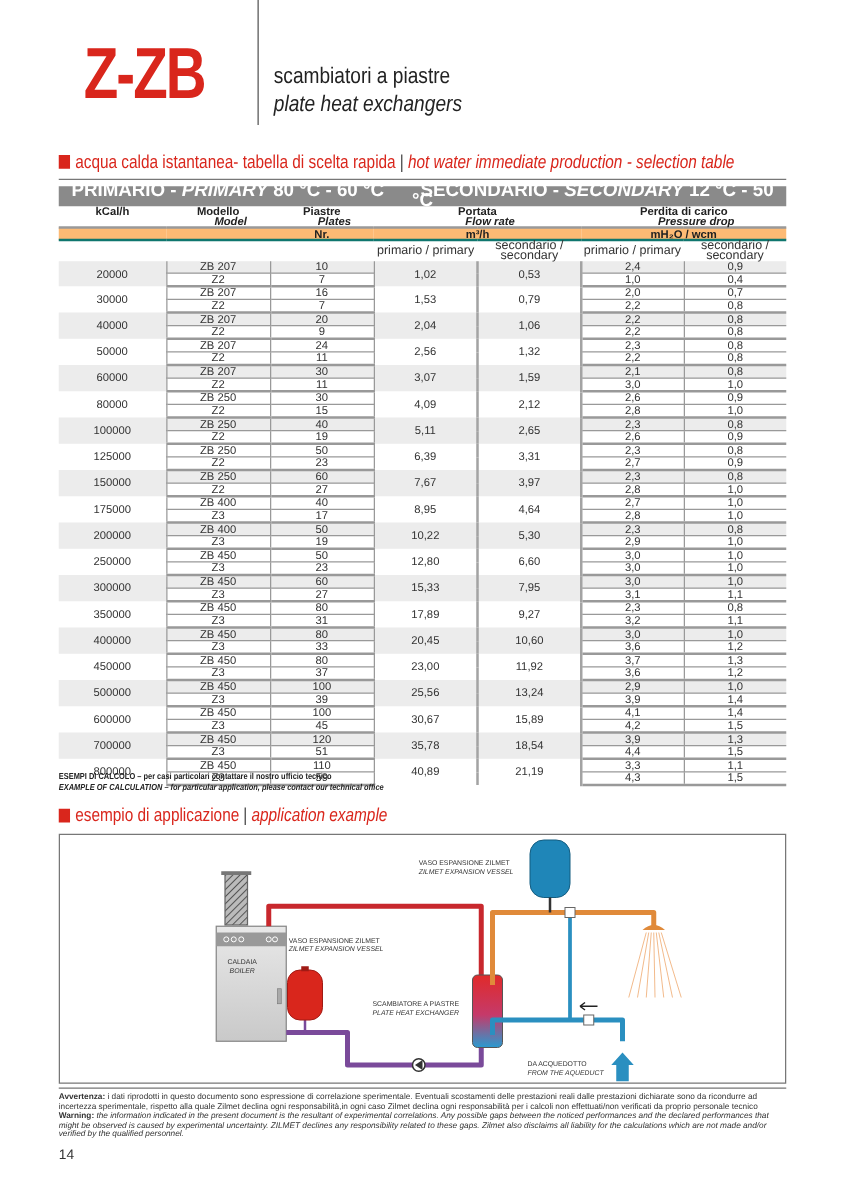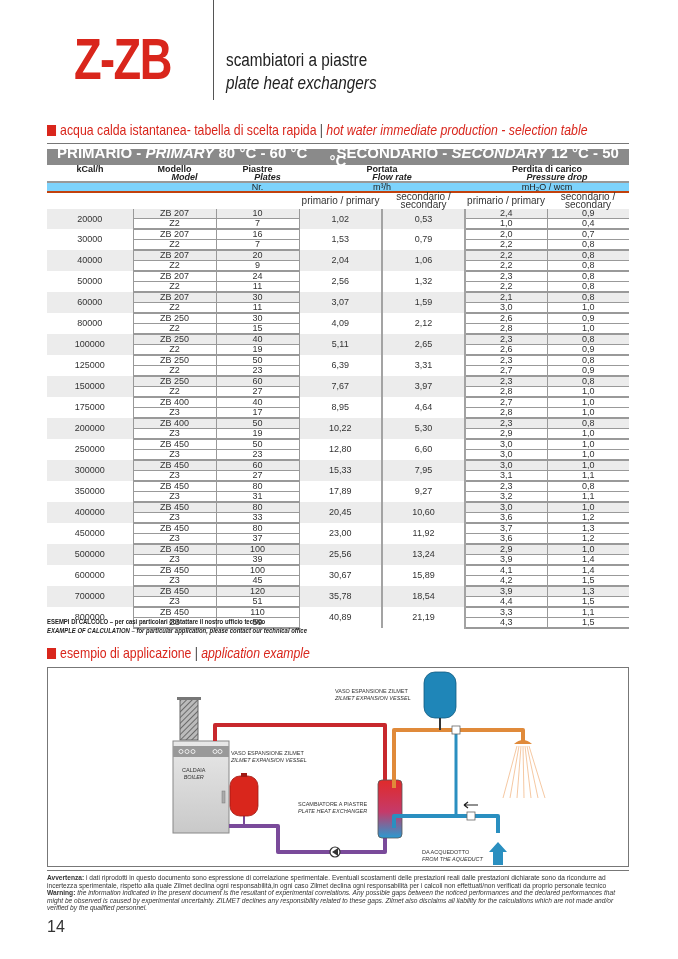--- a/index.html
+++ b/index.html
@@ -1,55 +1,55 @@
 <!DOCTYPE html>
 <html><head>
 <meta charset="utf-8">
 <style>
   * { box-sizing: border-box; margin: 0; padding: 0; }
   body { width: 678px; height: 959px; background: #ffffff; font-family: "Liberation Sans", sans-serif; color: #222; position: relative; overflow: hidden; }
-  .header { position: absolute; left: 16px; top: 0; width: 546px; height: 110px; }
+  .header { position: absolute; left: 9px; top: 0; width: 546px; height: 110px; }
   .brand { position: absolute; left: 58px; top: 30px; font-family: "Liberation Sans", sans-serif; font-weight: bold; font-size: 58px; color: #d9261c; letter-spacing: -2px; transform: scaleX(0.78); transform-origin: left top; line-height: 1; }
   .vline { position: absolute; left: 197px; top: 0; width: 1px; height: 100px; background: #555; }
   .sub1 { position: absolute; left: 210px; top: 50px; font-size: 18px; color: #222; transform: scaleX(0.85); transform-origin: left top; }
   .sub2 { position: absolute; left: 210px; top: 73px; font-size: 18px; font-style: italic; color: #222; transform: scaleX(0.85); transform-origin: left top; }
   .sec-title { position: absolute; left: 47px; font-size: 15px; color: #d9261c; white-space: nowrap; transform: scaleX(0.82); transform-origin: left top; }
   .sec-title .sq { display: inline-block; width: 11px; height: 11px; background: #d9261c; margin-right: 5px; vertical-align: -1px; }
   .sec-title .sep { color: #444; margin: 0 4px; }
   .sec-title i { font-style: italic; }
   .rule { position: absolute; left: 47px; width: 582px; height: 1px; background: #777; }
 
   table.sel { position: absolute; left: 47px; top: 149px; width: 582px; border-collapse: collapse; font-size: 9px; }
   table.sel td { text-align: center; padding: 0; line-height: 8px; height: 8px; }
   .bar-dark td { background: #8a8a8a; color: #fff; font-weight: bold; height: 21px; font-size: 15px; }
   .bar-dark i { font-style: italic; }
   .hdr td { height: 28px; font-weight: bold; line-height: 11px; color: #222; border-bottom: 2px solid #999; }
   .hdr i { font-style: italic; padding-left: 20px; }
-  .unit td { background: #7dd3fc; height: 13px; font-weight: normal; border-bottom: 2px solid #c2410c; }
+  .unit td { background: #fdba74; height: 13px; font-weight: bold; border-bottom: 2px solid #0f766e; }
   .subh td { height: 13px; color: #333; font-size: 10px; }
   tr.r td { height: 9px; line-height: 9px; font-size: 9px; color: #333; }
   tr.r td.k { border-right: 1px solid #999; margin-left: 20px; }
   tr.r td.v1, tr.r td.v2 { border-right: 2px solid #a3a3a3; }
   tr.r td.sub { border-bottom: 1px solid #999; }
   tr.r td.pp { border-right: 1px solid #999; }
   tr.odd td { background: #ececec; }
   tr.odd td.half-wh { background: #fff; }
   tr.bottom td { border-bottom: 2px solid #999; }
 
   .note1 { position: absolute; left: 47px; top: 618px; font-size: 7px; font-weight: bold; transform: scaleX(0.85); transform-origin: left top; white-space: nowrap; }
   .note2 { position: absolute; left: 47px; top: 627px; font-size: 7px; font-weight: bold; font-style: italic; transform: scaleX(0.85); transform-origin: left top; white-space: nowrap; }
 
   .diagram { position: absolute; left: 47px; top: 667px; width: 582px; height: 200px; border: 1px solid #777; }
   .dlbl { position: absolute; font-size: 5.5px; color: #333; line-height: 7px; white-space: nowrap; }
   .dlbl i { font-style: italic; }
 
   .warn { position: absolute; left: 47px; top: 874px; width: 582px; font-size: 6.6px; line-height: 7.6px; color: #333; }
   .warn b { font-weight: bold; }
   .warn i { font-style: italic; }
-  .pageno { position: absolute; left: 47px; top: 918px; font-size: 16px; color: #333; }
+  .pageno { position: absolute; left: 47px; top: 918px; font-size: 11px; color: #333; }
 </style>
 </head>
 <body>
 
 <div class="header">
   <div class="brand">Z-ZB</div>
   <div class="vline"></div>
   <div class="sub1">scambiatori a piastre</div>
   <div class="sub2">plate heat exchangers</div>
 </div>

